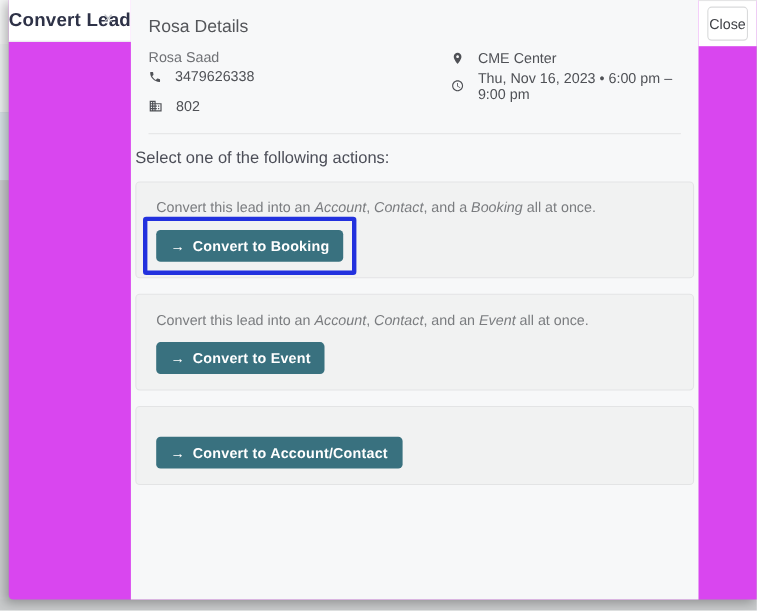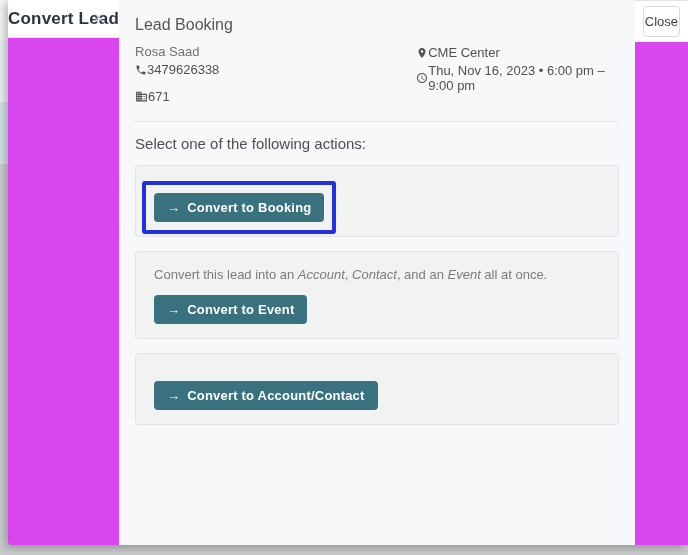--- a/index.html
+++ b/index.html
@@ -38,28 +38,28 @@
   }
 
   .modal-body { flex:1; background:#f7f8f9; overflow:hidden; }
 
   .lead-section { padding:16px 16px 0; }
   .lead-heading { font-size:16px; font-weight:400; color:#54565a; margin-bottom:10px; }
   .lead-grid { display:flex; }
   .lead-left { width:332px; }
   .lead-name  { font-size:13px; color:#6f7175; margin-bottom:3px; }
   .lead-email { font-size:13px; color:#2d9aa8; margin-bottom:4px; cursor:pointer; }
-  .lead-row { display:flex; align-items:center; gap:0; font-size:13px; color:#4f5156; margin-bottom:3px; }
+  .lead-row { display:flex; align-items:center; gap:12px; font-size:13px; color:#4f5156; margin-bottom:3px; }
   .lead-row.company { margin-top:12px; }
   .lead-right { padding-top:1px; }
   .lead-row .ic { display:inline-flex; flex:none; }
 
   .section-divider { border:none; border-top:1px solid #e5e6e7; margin:14px 0 0; }
 
-  .actions-section { padding:0 16px; }
+  .actions-section { padding:0 4px; }
   .actions-heading { font-size:15px; font-weight:400; color:#4c4e58; margin:13px 0 13px; }
 
   .action-box {
     background:#f1f2f2; border:1px solid #e3e4e5; border-radius:4px;
     padding:15px 18px 14px; margin-bottom:14px;
   }
   .action-desc { font-size:13px; color:#7a7c7f; line-height:16px; }
   .action-desc .it { font-style:italic; }
   .action-desc .bd { font-weight:bold; color:#6d6f72; }
 
@@ -98,39 +98,39 @@
 <div class="modal">
 
   <div class="modal-header">
     <div class="modal-title">Convert Lead</div>
     <span class="modal-close">×</span>
   </div>
 
   <div class="modal-body">
 
     <div class="lead-section">
-      <div class="lead-heading">Lead Booking</div>
+      <div class="lead-heading">Rosa Details</div>
       <div class="lead-grid">
         <div class="lead-left">
           <div class="lead-name">Rosa Saad</div>
           <div class="lead-row">
             <span class="ic">
               <svg viewBox="0 0 24 24" width="12" height="12" fill="#4f5156">
                   <path d="M6.62 10.79c1.44 2.83 3.76 5.14 6.59 6.59l2.2-2.2c.27-.27.67-.36 1.02-.24 1.12.37 2.33.57 3.57.57.55 0 1 .45 1 1V20c0 .55-.45 1-1 1-9.39 0-17-7.61-17-17 0-.55.45-1 1-1h3.5c.55 0 1 .45 1 1 0 1.25.2 2.45.57 3.57.11.35.03.74-.25 1.02l-2.2 2.2z"></path>
                 </svg>
             </span>
             <span>3479626338</span>
           </div>
           <div class="lead-row company">
             <span class="ic">
               <svg viewBox="0 0 24 24" width="13" height="13" fill="#4f5156">
                   <path d="M12 7V3H2v18h20V7H12zM6 19H4v-2h2v2zm0-4H4v-2h2v2zm0-4H4V9h2v2zm0-4H4V5h2v2zm4 12H8v-2h2v2zm0-4H8v-2h2v2zm0-4H8V9h2v2zm0-4H8V5h2v2zm10 12h-8v-2h2v-2h-2v-2h2v-2h-2V9h8v10zm-2-8h-2v2h2v-2zm0 4h-2v2h2v-2z"></path>
                 </svg>
             </span>
-            <span>671</span>
+            <span>802</span>
           </div>
         </div>
         <div class="lead-right">
           <div class="lead-row">
             <span class="ic">
               <svg viewBox="0 0 24 24" width="12" height="12" fill="#4f5156">
                   <path d="M12 2C8.13 2 5 5.13 5 9c0 5.25 7 13 7 13s7-7.75 7-13c0-3.87-3.13-7-7-7zm0 9.5c-1.38 0-2.5-1.12-2.5-2.5s1.12-2.5 2.5-2.5 2.5 1.12 2.5 2.5-1.12 2.5-2.5 2.5z"></path>
                 </svg>
             </span>
             <span>CME Center</span>
@@ -145,20 +145,21 @@
           </div>
         </div>
       </div>
       <hr class="section-divider">
     </div>
 
     <div class="actions-section">
       <div class="actions-heading">Select one of the following actions:</div>
 
       <div class="action-box">
+        <p class="action-desc"><span>Convert this lead into an </span><span class="it">Account</span><span>, </span><span class="it">Contact</span><span>, and a </span><span class="it">Booking</span><span> all at once.</span></p>
         <div class="highlight-wrap">
           <button class="convert-btn">
             <span class="arrow">→</span>
             <span>Convert to Booking</span>
           </button>
         </div>
       </div>
 
       <div class="action-box">
         <p class="action-desc"><span>Convert this lead into an </span><span class="it">Account</span><span>, </span><span class="it">Contact</span><span>, and an </span><span class="it">Event</span><span> all at once.</span></p>

